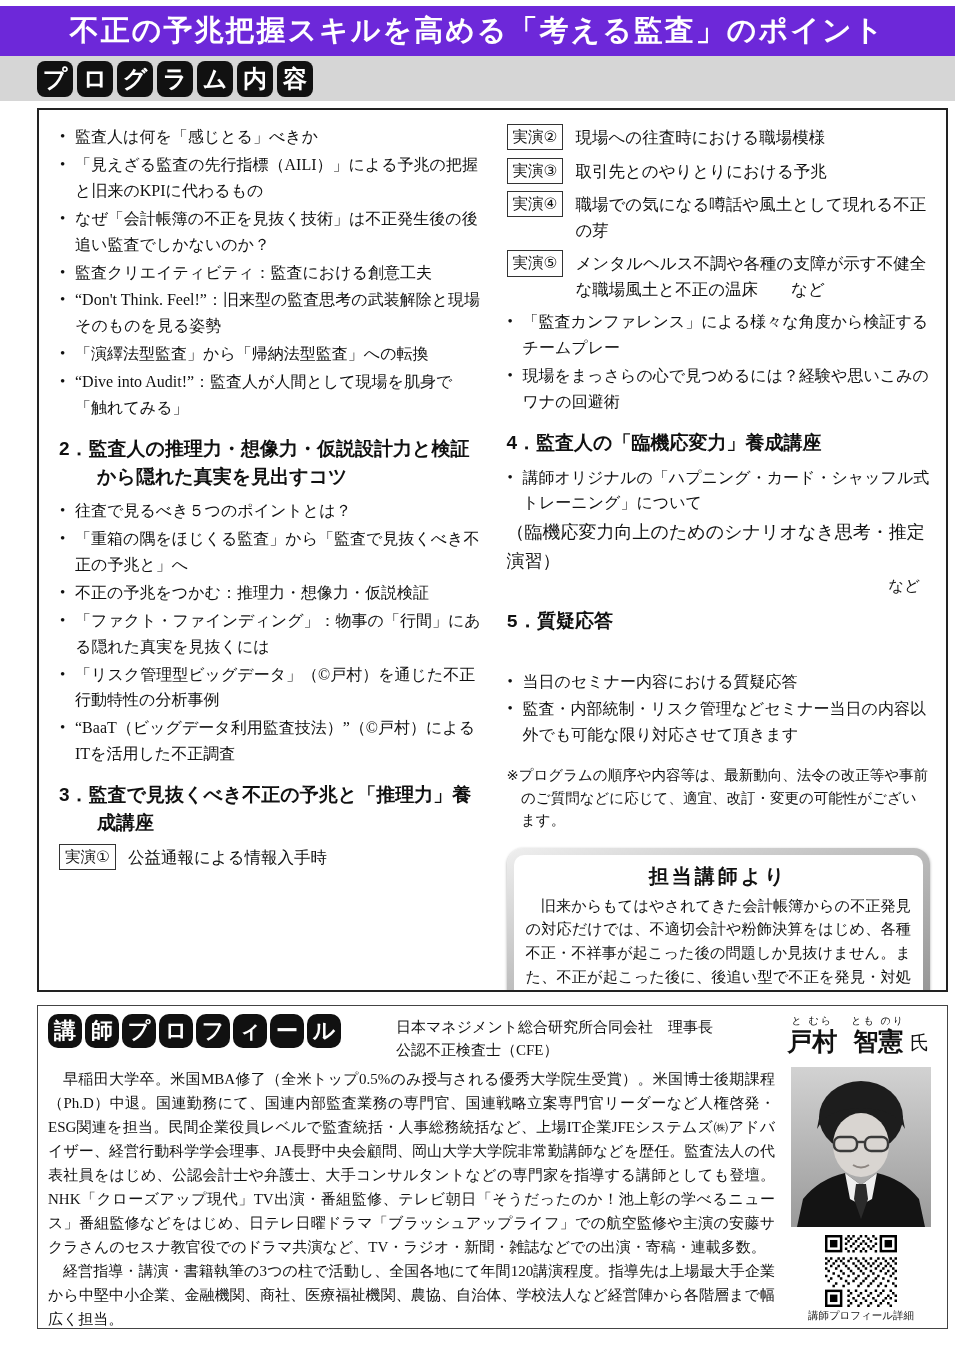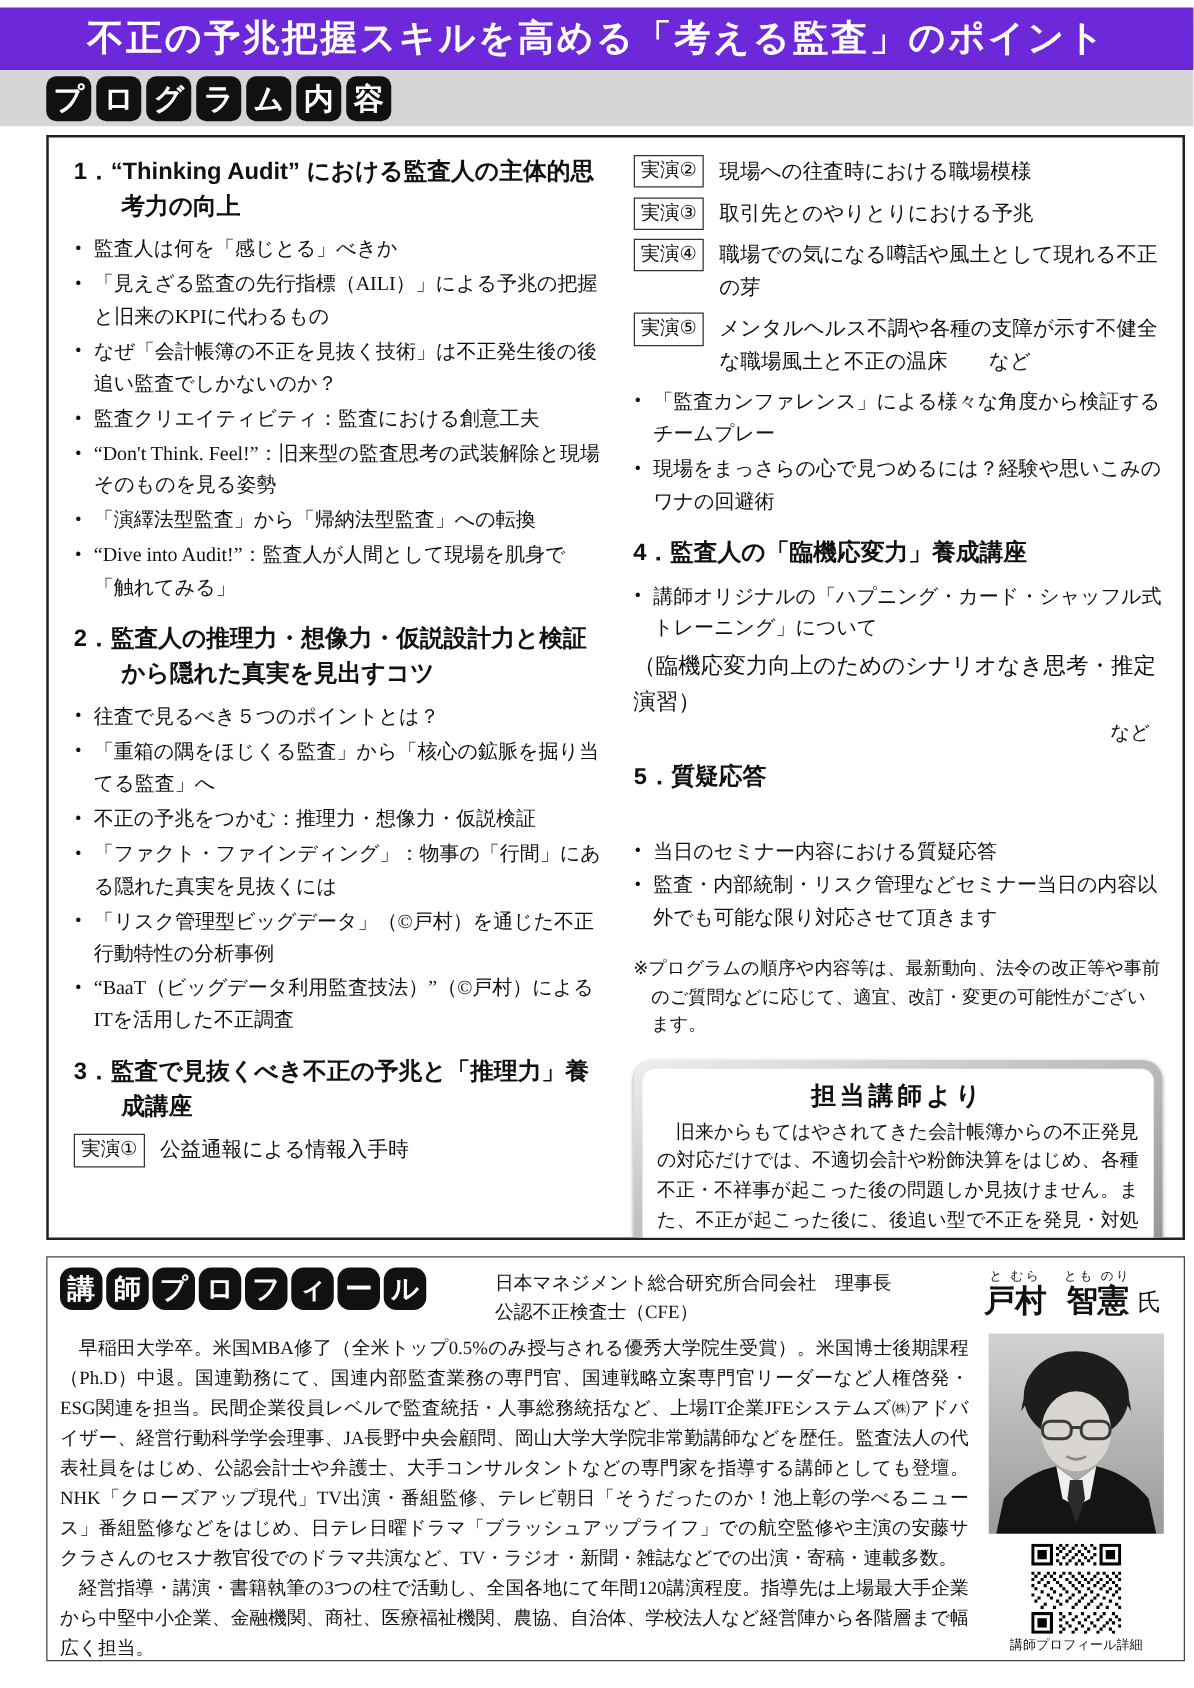--- a/index.html
+++ b/index.html
@@ -88,35 +88,34 @@
       <span class="badge-char">ラ</span>
       <span class="badge-char">ム</span>
       <span class="badge-char">内</span>
       <span class="badge-char">容</span>
     </div>
   </div>
 
   <div class="main-box">
 
     <div class="col">
-      <div class="sec-heading">1．“Thinking Audit” における監査人の主体的思考力の向上</div>
       <div class="bullets">
         <div class="bullet">監査人は何を「感じとる」べきか</div>
         <div class="bullet">「見えざる監査の先行指標（AILI）」による予兆の把握と旧来のKPIに代わるもの</div>
         <div class="bullet">なぜ「会計帳簿の不正を見抜く技術」は不正発生後の後追い監査でしかないのか？</div>
         <div class="bullet">監査クリエイティビティ：監査における創意工夫</div>
         <div class="bullet">“Don't Think. Feel!”：旧来型の監査思考の武装解除と現場そのものを見る姿勢</div>
         <div class="bullet">「演繹法型監査」から「帰納法型監査」への転換</div>
         <div class="bullet">“Dive into Audit!”：監査人が人間として現場を肌身で「触れてみる」</div>
       </div>
 
       <div class="sec-heading">2．監査人の推理力・想像力・仮説設計力と検証から隠れた真実を見出すコツ</div>
       <div class="bullets">
         <div class="bullet">往査で見るべき５つのポイントとは？</div>
-        <div class="bullet">「重箱の隅をほじくる監査」から「核心の鉱脈を掘り当てる監査」へ</div>
+        <div class="bullet">「重箱の隅をほじくる監査」から「監査で見抜くべき不正の予兆と」へ</div>
         <div class="bullet">不正の予兆をつかむ：推理力・想像力・仮説検証</div>
         <div class="bullet">「ファクト・ファインディング」：物事の「行間」にある隠れた真実を見抜くには</div>
         <div class="bullet">「リスク管理型ビッグデータ」（©戸村）を通じた不正行動特性の分析事例</div>
         <div class="bullet">“BaaT（ビッグデータ利用監査技法）”（©戸村）によるITを活用した不正調査</div>
       </div>
 
       <div class="sec-heading">3．監査で見抜くべき不正の予兆と「推理力」養成講座</div>
       <div class="demo-row">
         <span class="demo-label">実演①</span>
         <span class="demo-text">公益通報による情報入手時</span>

